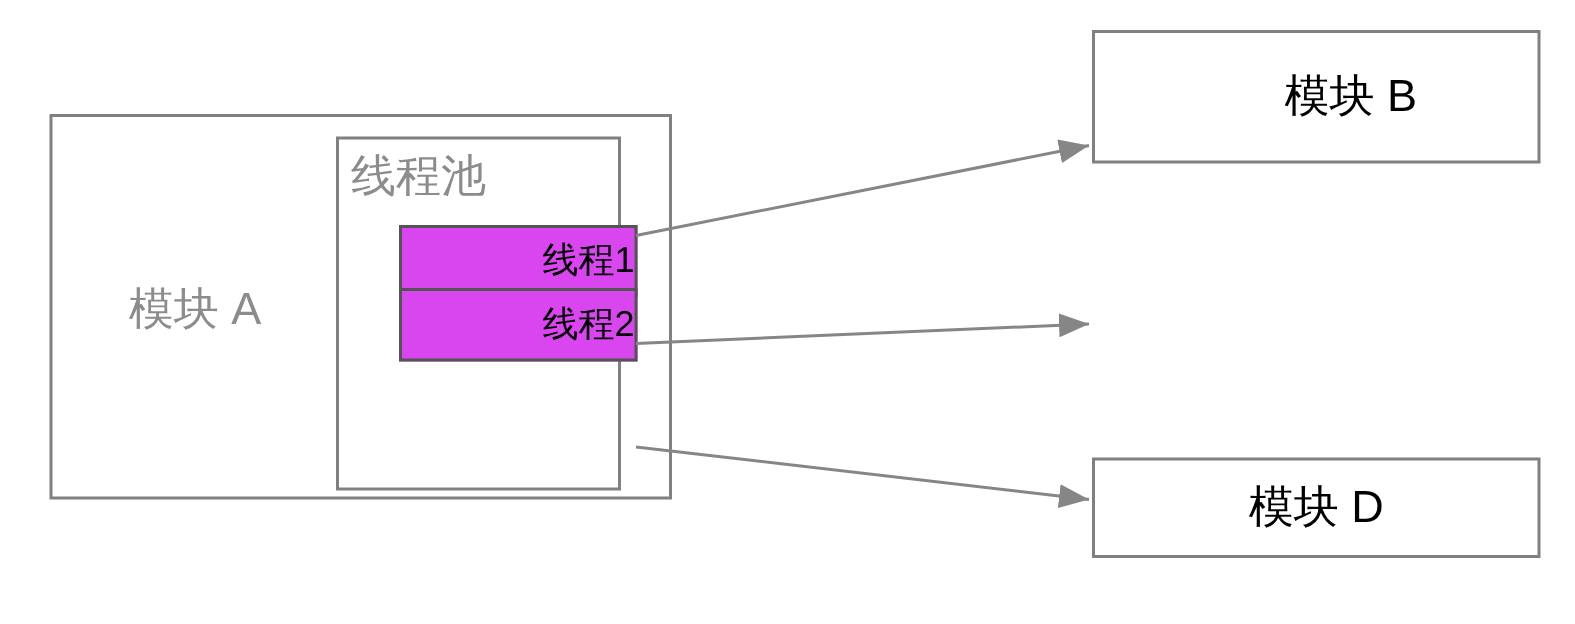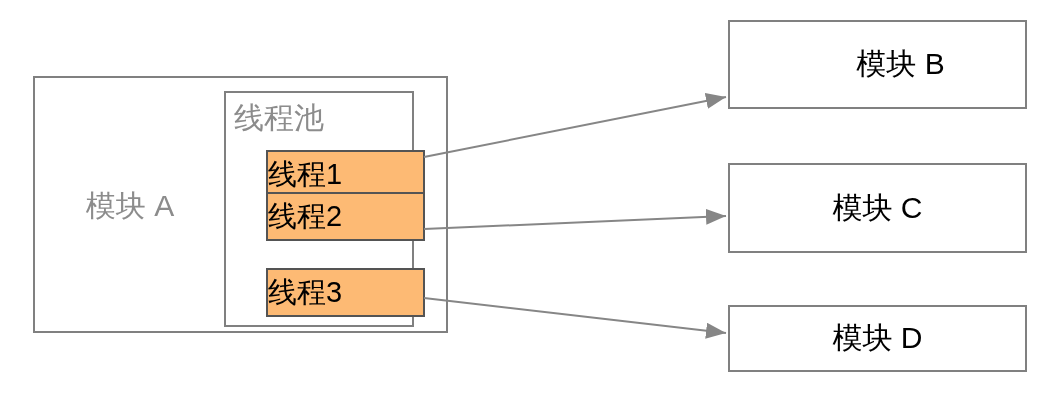--- a/index.html
+++ b/index.html
@@ -46,23 +46,23 @@
     color: var(--gray-label, #8c8c8c);
     white-space: nowrap;
   }
   .thread {
     position: absolute;
     box-sizing: border-box;
     left: 40px;
     width: 159px;
     height: 48px;
     border: 2px solid var(--thread-border, #545454);
-    background: #fdba74;
-    text-align: left;
-    font-size: 29px;
+    background: #d946ef;
+    text-align: right;
+    font-size: 24px;
     line-height: 44px;
     color: var(--text, #000000);
     white-space: nowrap;
   }
   .thread-1 { top: 57px; }
   .thread-2 { top: 99px; height: 49px; line-height: 45px; }
   .thread-3 { top: 175px; height: 49px; line-height: 45px; }
   .target-module {
     left: 728px;
     width: 299px;
@@ -90,31 +90,27 @@
 <div class="canvas">
 
   <div class="box module-a">
     <span class="module-a-label">模块 A</span>
 
     <div class="box thread-pool" style="left:189px; top:13px;">
       <span class="thread-pool-label">线程池</span>
 
       <div class="thread thread-1">线程1</div>
       <div class="thread thread-2">线程2</div>
-      <div class="thread thread-3">线程3</div>
     </div>
   </div>
 
   <div class="box target-module module-b">
     <span>模块 B</span>
   </div>
 
-  <div class="box target-module module-c">
-    <span>模块 C</span>
-  </div>
 
   <div class="box target-module module-d">
     <span>模块 D</span>
   </div>
 
   <svg class="arrows-layer" viewBox="0 0 1050 416" xmlns="http://www.w3.org/2000/svg">
     <defs>
       <marker id="arrowhead" markerUnits="userSpaceOnUse" markerWidth="22" markerHeight="16" refX="20" refY="8" orient="auto">
         <path d="M0,0 L20,8 L0,16 Z" class="arrow-fill" fill="#868686"></path>
       </marker>

